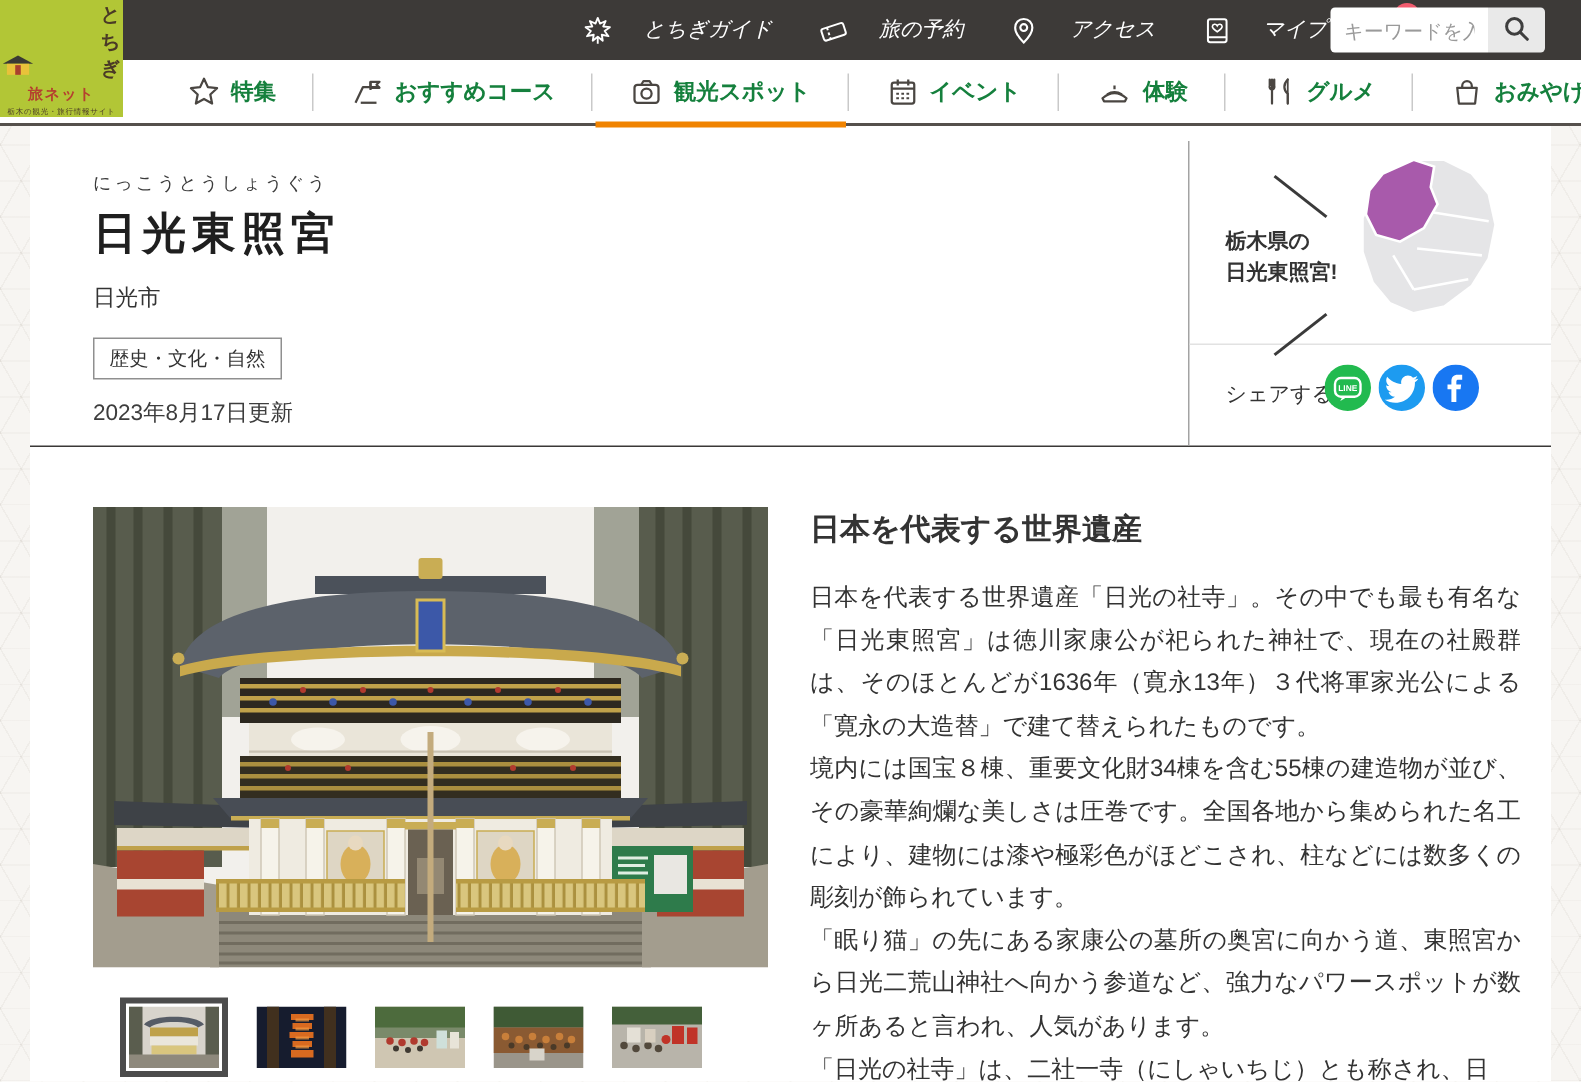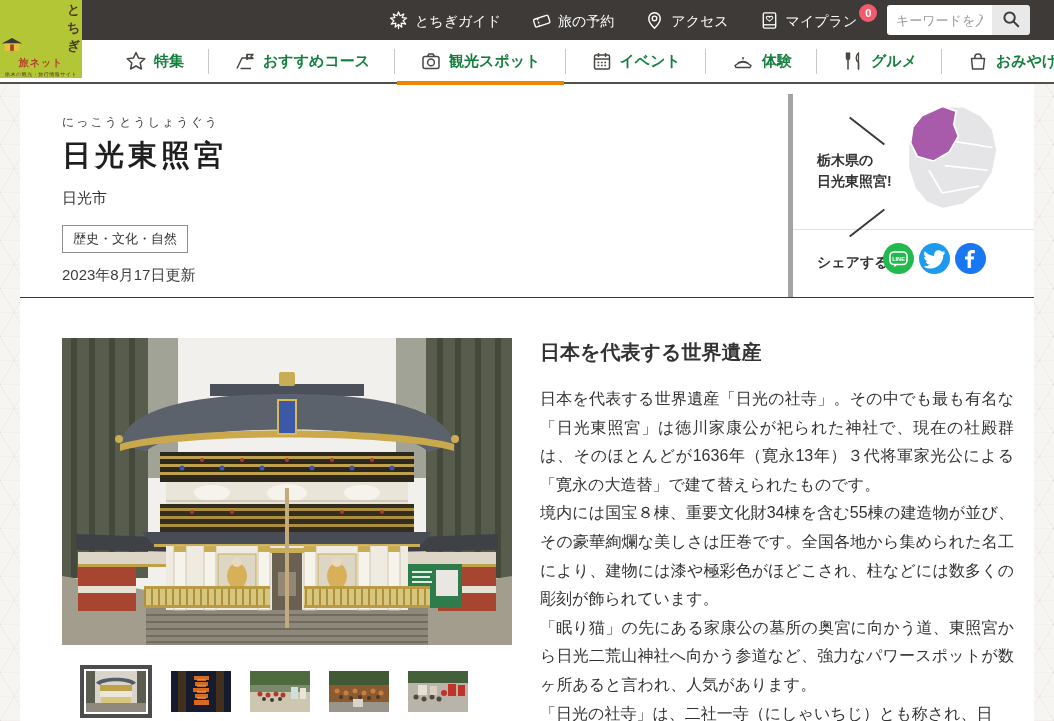--- a/index.html
+++ b/index.html
@@ -8,21 +8,21 @@
     font-family:"Liberation Sans","DejaVu Sans",sans-serif;color:#333;
     background-color:#f7f5f2;
     background-image:
       repeating-linear-gradient(120deg, rgba(150,140,125,.08) 0 1px, transparent 1px 24px),
       repeating-linear-gradient(60deg, rgba(150,140,125,.08) 0 1px, transparent 1px 24px),
       repeating-linear-gradient(0deg, rgba(150,140,125,.05) 0 1px, transparent 1px 24px);
   }
   
   .topbar{position:absolute;top:0;left:0;width:100%;height:40px;background:#3d3a38;z-index:30;}
   .topnav{position:absolute;left:388px;top:0;height:40px;display:flex;align-items:center;gap:30px;}
-  .topnav-item{display:flex;align-items:flex-end;gap:6px;color:#fff;font-size:14px;cursor:pointer;white-space:nowrap;}
+  .topnav-item{display:flex;align-items:center;gap:20px;color:#fff;font-size:14px;cursor:pointer;white-space:nowrap;font-style:italic;}
   .topnav-item svg{display:block;}
   .badge{display:inline-flex;align-items:center;justify-content:center;width:18px;height:18px;border-radius:50%;
     background:#f25b6e;color:#fff;font-size:11px;font-weight:bold;transform:translate(-4px,-9px);}
   .searchbox{position:absolute;right:24px;top:5px;height:30px;display:flex;}
   .searchbox input{width:105px;height:30px;border:none;border-radius:3px 0 0 3px;padding:0 9px;font-size:13px;
     font-family:inherit;color:#333;outline:none;box-sizing:border-box;}
   .searchbox input::placeholder{color:#9a9a9a;}
   .searchbox button{width:38px;height:30px;border:none;border-radius:0 3px 3px 0;background:#e9e9e9;cursor:pointer;
     display:flex;align-items:center;justify-content:center;}
   
@@ -44,29 +44,29 @@
   .content{position:absolute;top:84px;left:20px;width:1014px;height:637px;background:#fff;}
   .header-sec{position:relative;height:213px;border-bottom:1px solid #3a3836;}
   .title-block{position:absolute;left:42px;top:30px;}
   .furigana{font-size:12px;color:#3b3b3b;letter-spacing:2px;}
   .page-title{font-family:"Liberation Serif","DejaVu Serif",serif;font-size:29px;font-weight:bold;color:#1f1f1f;
     letter-spacing:4px;margin-top:5px;}
   .city{font-size:15px;margin-top:13px;color:#333;}
   .cat-tag{display:inline-block;border:1px solid #8f8f8f;font-size:13px;padding:4px 10px;margin-top:17px;color:#333;}
   .updated{font-size:15px;color:#3d3d3d;margin-top:13px;}
   
-  .header-side{position:absolute;right:0;top:10px;width:241px;height:203px;border-left:5px solid #a3a3a3;}
+  .header-side{position:absolute;right:0;top:10px;width:241px;height:203px;border-left:1px solid #a3a3a3;}
   .map-area{position:relative;height:135px;border-bottom:1px solid #e2e2e2;}
   .callout{position:absolute;left:24px;top:56px;font-size:14px;font-weight:bold;color:#333;line-height:1.5;}
   .callout-line{position:absolute;width:44px;border-top:2px solid #3a3a3a;}
   .cl-top{left:52px;top:36px;transform:rotate(38deg);}
   .cl-bottom{left:52px;top:128px;transform:rotate(-38deg);}
   .map-svg{position:absolute;left:85px;top:8px;}
   .share-area{position:relative;height:67px;}
-  .share-label{position:absolute;left:24px;top:24px;font-size:14px;font-weight:bold;color:#333;}
+  .share-label{position:absolute;left:24px;top:24px;font-size:14px;font-weight:normal;color:#333;}
   .share-icons{position:absolute;left:90px;top:13px;display:flex;gap:5px;}
   .share-icons svg{display:block;cursor:pointer;}
   
   .body-sec{position:relative;height:423px;}
   .photo{position:absolute;left:42px;top:40px;width:450px;height:307px;}
   .thumbs{position:absolute;left:60px;top:367px;display:flex;align-items:center;gap:19px;}
   .thumb{width:60px;height:41px;cursor:pointer;display:block;}
   .thumb-sel{border:4px solid #4c4c4c;padding:2px;background:#fff;cursor:pointer;line-height:0;}
   .article{position:absolute;left:520px;top:41px;width:474px;}
   .article h2{font-size:20px;font-weight:bold;color:#333;margin:0 0 19px 0;}

